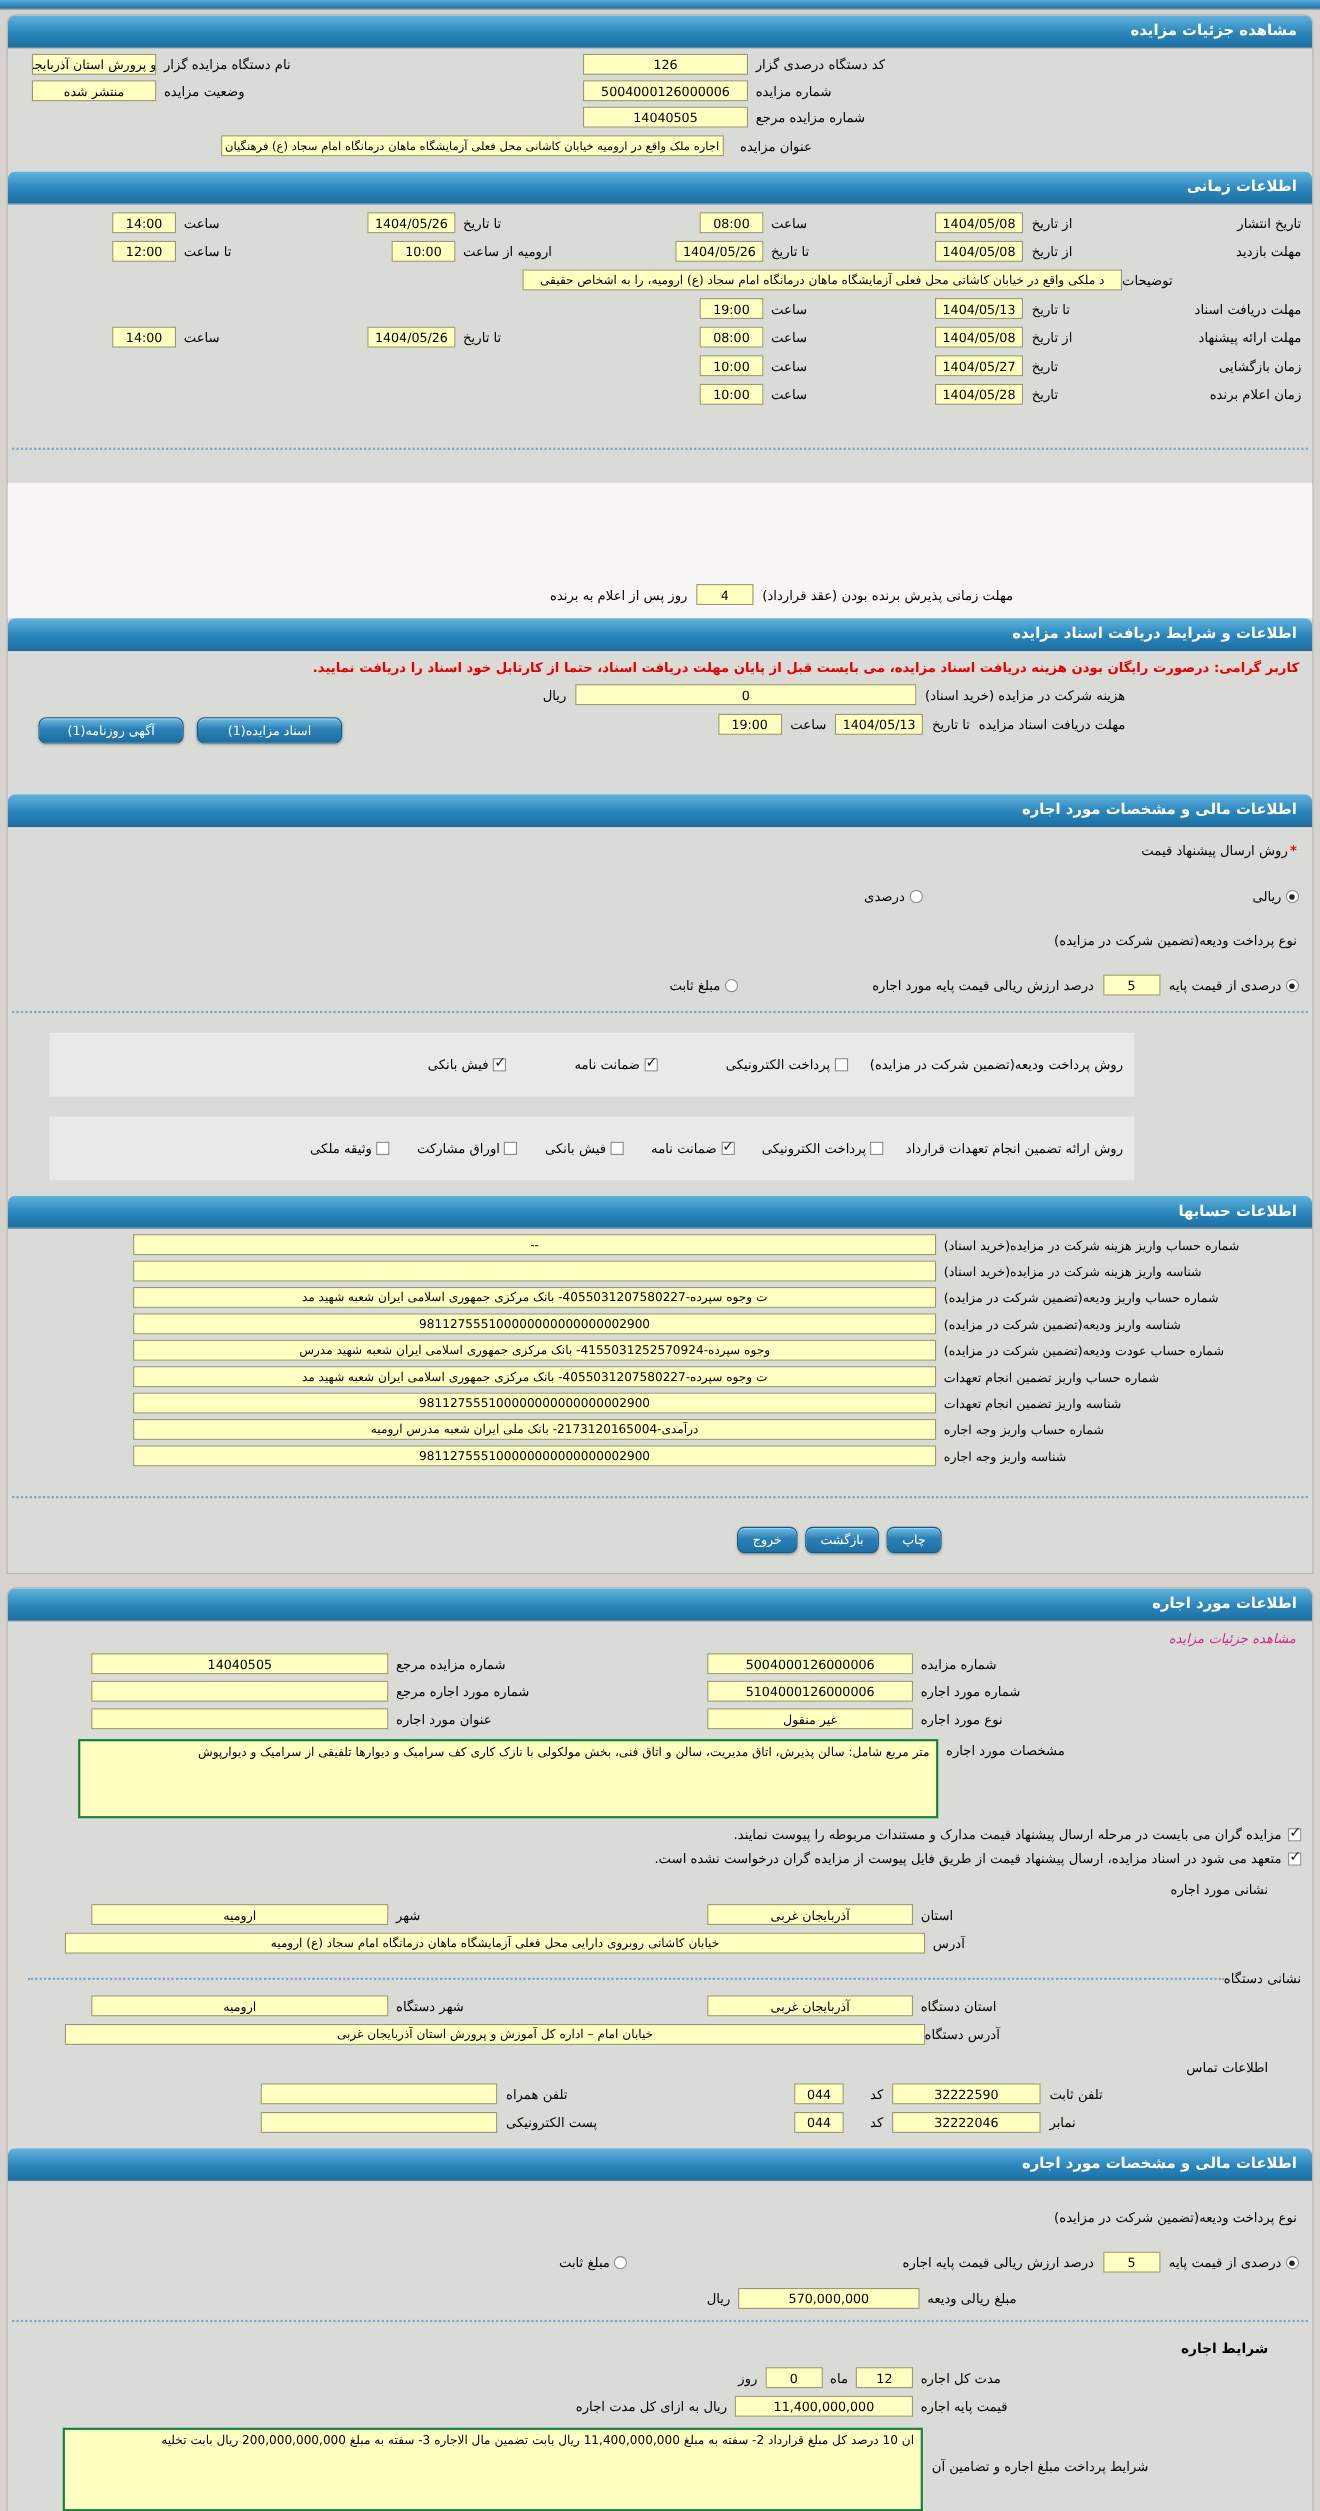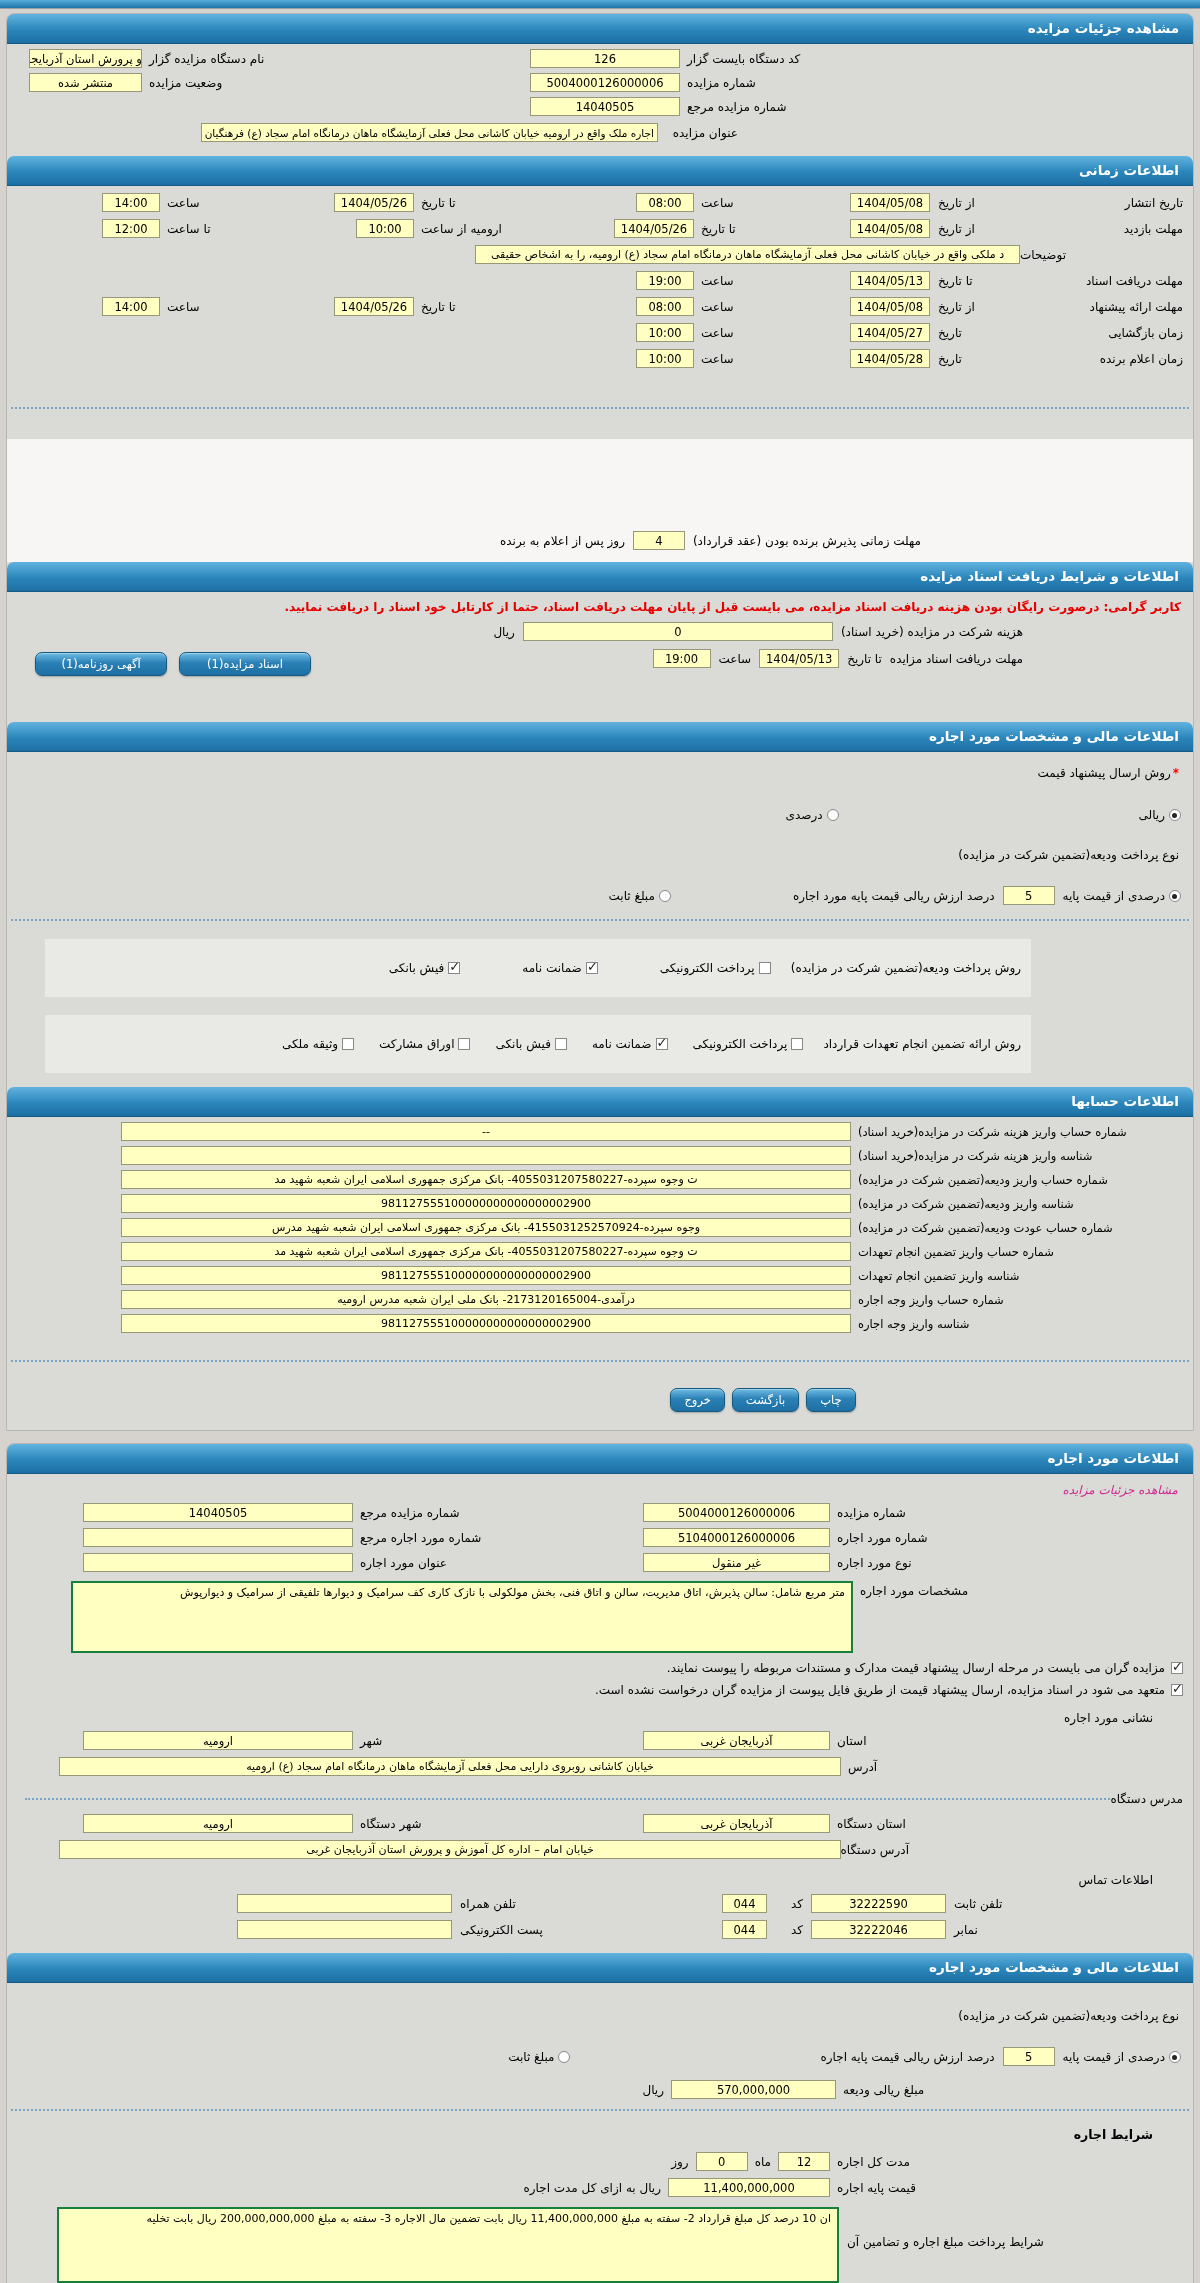--- a/index.html
+++ b/index.html
@@ -160,21 +160,21 @@
 </head>
 <body>
 
 <div class="topstrip"></div>
 
 <div class="panel">
   <div class="hdr">مشاهده جزئیات مزایده</div>
 
   <div class="s1row">
     <div class="pairR">
-      <span class="lbl">کد دستگاه بایست گزار</span>
+      <span class="lbl">کد دستگاه درصدی گزار</span>
       <span class="fld" style="width:150px">
           <span class="v">126</span>
         </span>
     </div>
     <div class="pairL">
       <span class="lbl">نام دستگاه مزایده گزار</span>
       <span class="fld" style="width:113px">
           <span class="v">آموزش و پرورش استان آذربایجان غربی</span>
         </span>
     </div>
@@ -612,21 +612,21 @@
   </div>
 
   <div class="adrow">
     <span class="l1 lbl">آدرس</span>
     <span class="fld">
         <span class="v">خیابان کاشانی روبروی دارایی محل فعلی آزمایشگاه ماهان درمانگاه امام سجاد (ع) ارومیه</span>
       </span>
   </div>
 
   <div class="dotshead">
-    <span class="lbl">مدرس دستگاه</span>
+    <span class="lbl">نشانی دستگاه</span>
     <span class="line"></span>
   </div>
 
   <div class="prow">
     <span class="l1 lbl">استان دستگاه</span>
     <span class="fld f1">
         <span class="v">آذربایجان غربی</span>
       </span>
     <span class="l2 lbl">شهر دستگاه</span>
     <span class="fld f2">

